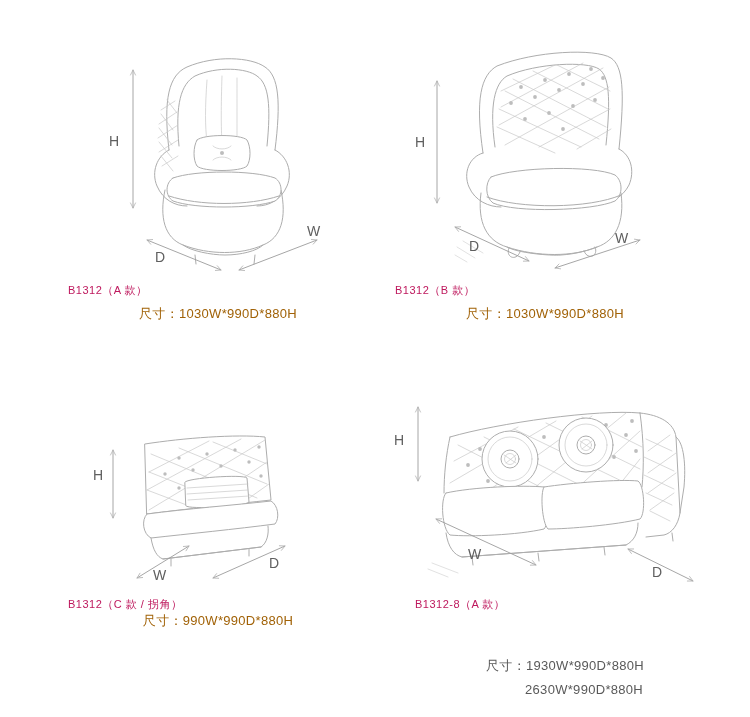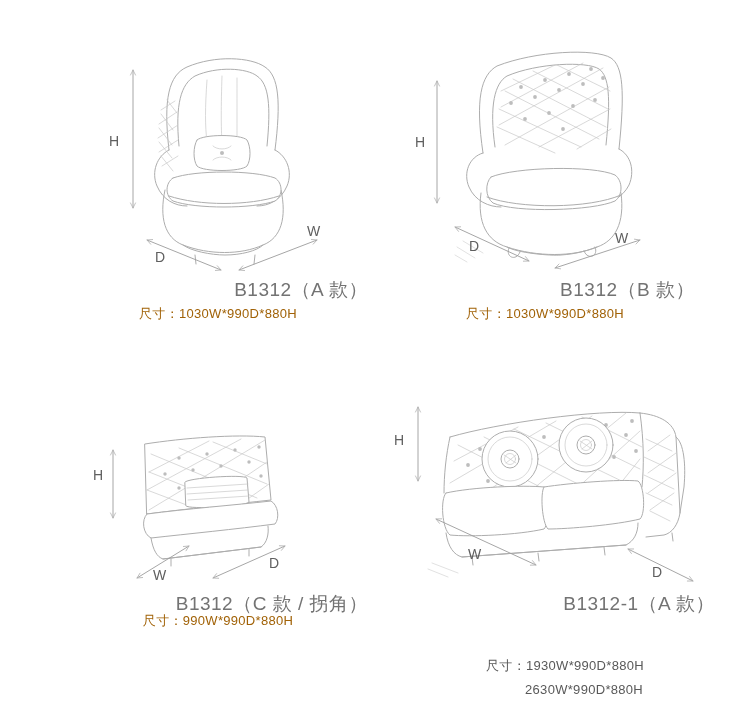--- a/index.html
+++ b/index.html
@@ -8,21 +8,21 @@
   .sheet { position:relative; width:750px; height:717px; background:#ffffff; overflow:hidden; }
   .product { position:absolute; }
   .sketch { position:absolute; display:block; }
   .sketch path, .sketch circle { fill:none; stroke:#adadad; stroke-width:1; stroke-linecap:round; stroke-linejoin:round; }
   .sketch .tuft { stroke:#c9c9c9; stroke-width:0.7; }
   .sketch .btn { fill:#bdbdbd; stroke:none; }
   .sketch .fillw { fill:#ffffff; }
   .sketch .shadow { stroke:#e2e2e2; }
   .sketch .dim { stroke:#9c9c9c; stroke-width:0.9; }
   .sketch text.dimlabel { font-family:"Liberation Sans","DejaVu Sans",sans-serif; font-size:14px; fill:#5f5f5f; stroke:none; }
-  .caption { position:absolute; width:300px; text-align:right; color:#737373; font-size:19px; letter-spacing:0.5px; line-height:16px; }
+  .caption { position:absolute; width:300px; text-align:left; color:#be185d; font-size:11px; letter-spacing:0.5px; line-height:16px; }
   .sizeline { position:absolute; width:300px; text-align:center; color:#a16207; font-size:13px; letter-spacing:0.3px; line-height:16px; }
   .sizes-multi { position:absolute; width:300px; text-align:center; color:#595959; font-size:13px; letter-spacing:0.3px;margin-top:36px; }
   .sizes-multi .inner { display:inline-block; text-align:left; }
   .sizes-multi .line { line-height:24px; white-space:nowrap; }
   .sizes-multi .line.indent { padding-left:39px; }
 </style>
 </head>
 <body>
 
 <div class="sheet">
@@ -225,21 +225,21 @@
       <path d="M84,162 l1,8 M150,158 l1,8 M216,152 l1,8 M284,138 l1,8"></path>
 
       <path class="dim" d="M30,12 L30,86" marker-start="url(#arrD)" marker-end="url(#arrD)"></path>
       <path class="dim" d="M48,124 L148,170" marker-start="url(#arrD)" marker-end="url(#arrD)"></path>
       <path class="dim" d="M240,154 L305,186" marker-start="url(#arrD)" marker-end="url(#arrD)"></path>
       <text class="dimlabel" x="6" y="50">H</text>
       <text class="dimlabel" x="80" y="164">W</text>
       <text class="dimlabel" x="264" y="182">D</text>
     </svg>
     <figcaption>
-      <div class="caption" style="left:40px;top:238px">B1312-1（A 款）</div>
+      <div class="caption" style="left:40px;top:238px">B1312-8（A 款）</div>
       <div class="sizes-multi" style="left:40px;top:260px">
         <div class="inner">
           <div class="line">尺寸：1930W*990D*880H</div>
           <div class="line indent">2630W*990D*880H</div>
         </div>
       </div>
     </figcaption>
   </figure>
 
 </div>

